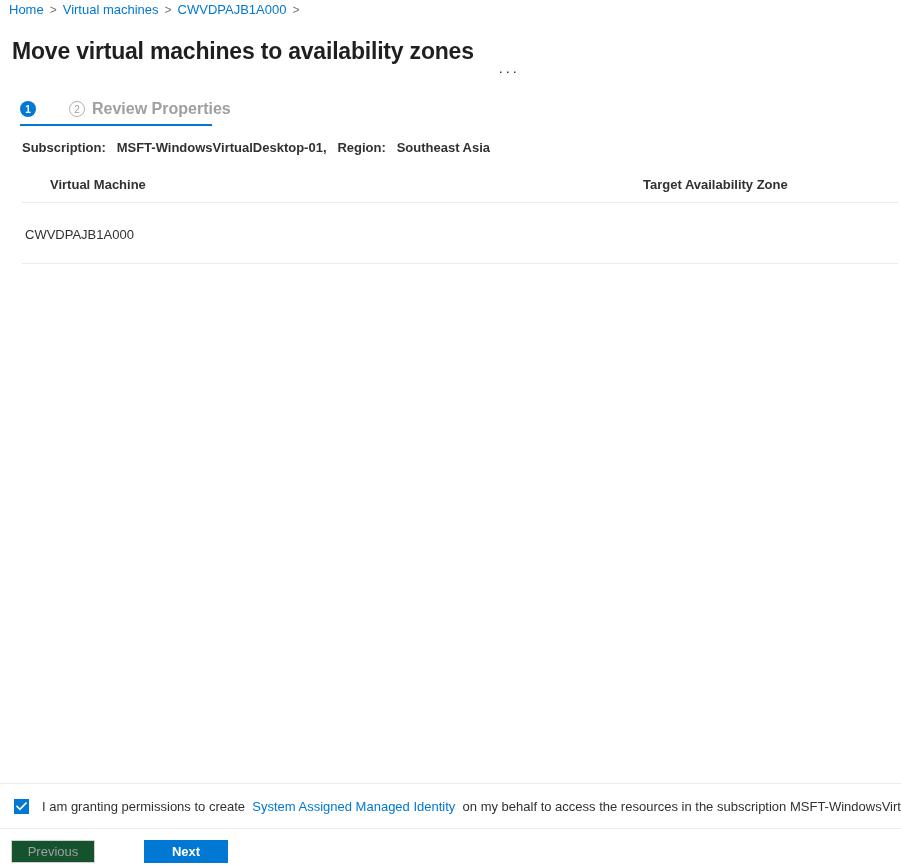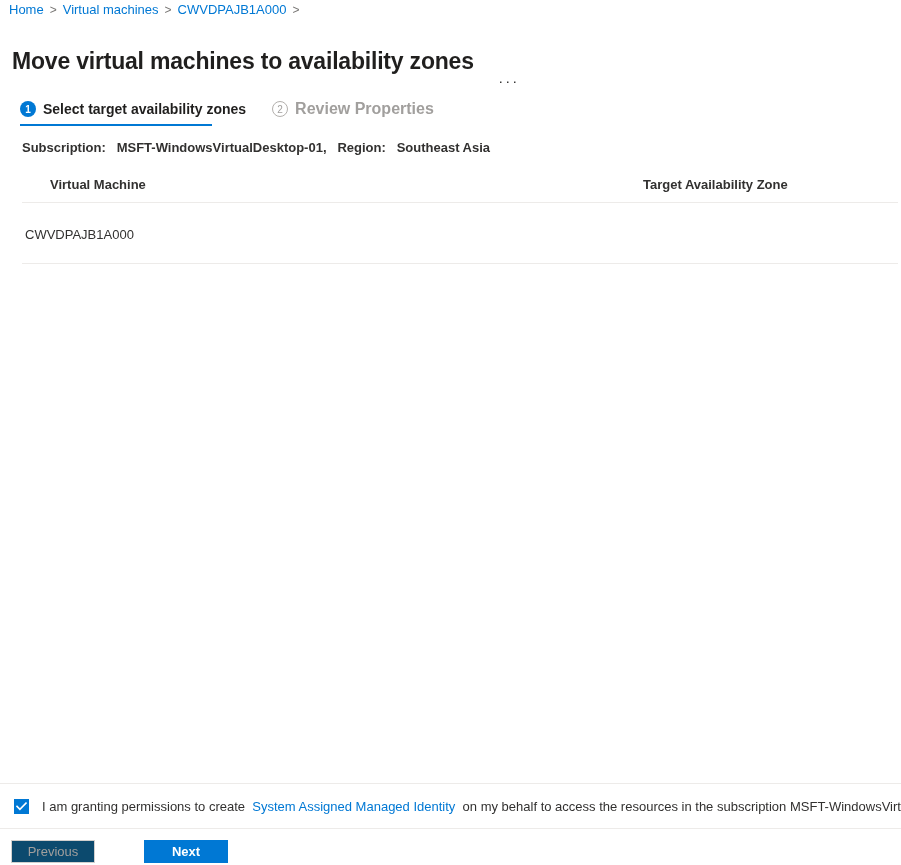--- a/index.html
+++ b/index.html
@@ -34,21 +34,21 @@
   }
   .bc-sep {
     color: #797775;
     margin: 0 6px;
     font-size: 12px;
   }
 
   
   .title-row {
     position: absolute;
-    left: 12px; top: 33px;
+    left: 12px; top: 23px;
     display: flex;
     align-items: flex-end;
   }
   .page-title {
     font-size: 23px;
     font-weight: 600;
     color: #201f1e;
     letter-spacing: -0.2px;
     white-space: nowrap;
   }
@@ -250,21 +250,21 @@
     min-width: 84px;
     font-size: 13px;
     font-family: "Liberation Sans", sans-serif;
     display: flex; align-items: center; justify-content: center;
     padding: 0 14px;
     border: 1px solid transparent;
     cursor: pointer;
     user-select: none;
   }
   .btn-disabled {
-    background: #0c4a6e;
+    background: #14532d;
     color: #a19f9d;
     border-color: #d2d0ce;
     cursor: default;
   }
   .btn-primary {
     background: #0078d4;
     color: #ffffff;
     font-weight: 600;
     border-color: #0078d4;
     margin-left: 40px;
@@ -285,21 +285,20 @@
   </nav>
 
   <div class="title-row">
     <h1 class="page-title">Move virtual machines to availability zones</h1>
     <div class="more-btn">···</div>
   </div>
 
   <div class="tabs">
     <div class="tab active">
       <span class="badge">1</span>
-      <span class="tab-label">Select target availability zones</span>
     </div>
     <div class="tab inactive">
       <span class="badge">2</span>
       <span class="tab-label">Review Properties</span>
     </div>
   </div>
   <div class="tab-underline"></div>
 
   <div class="sub-region">
     <span class="lbl">Subscription:</span>

